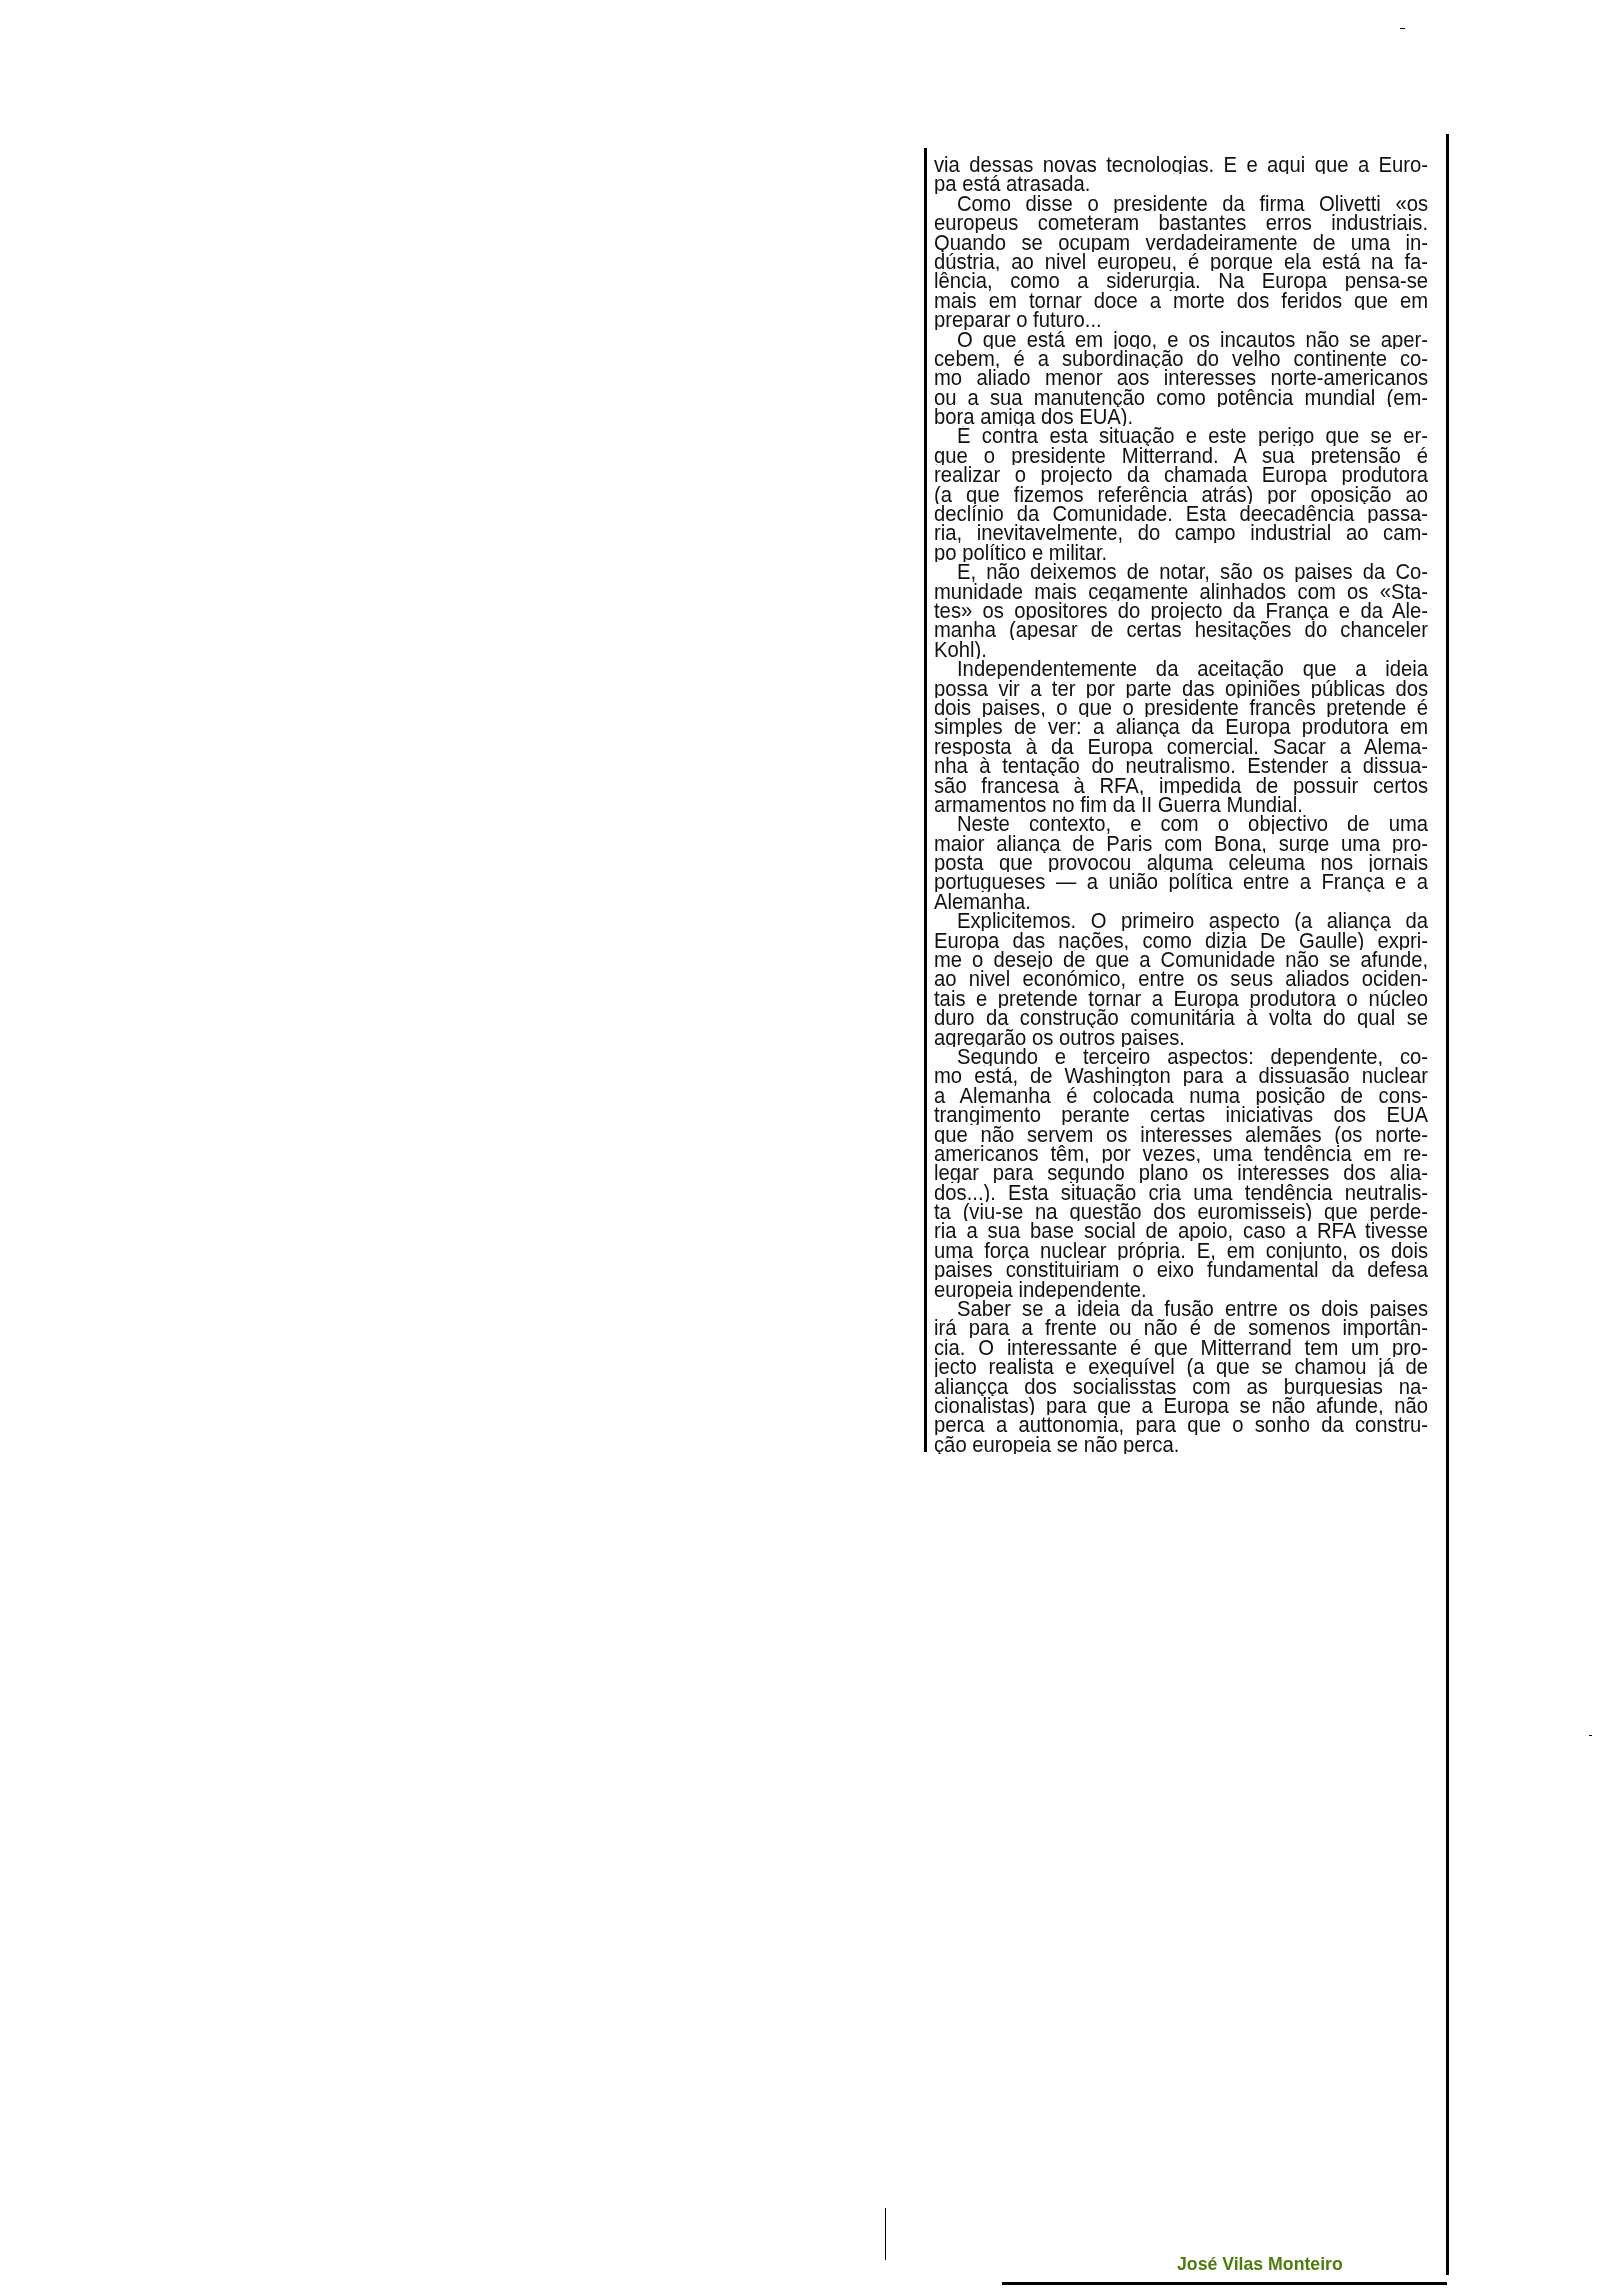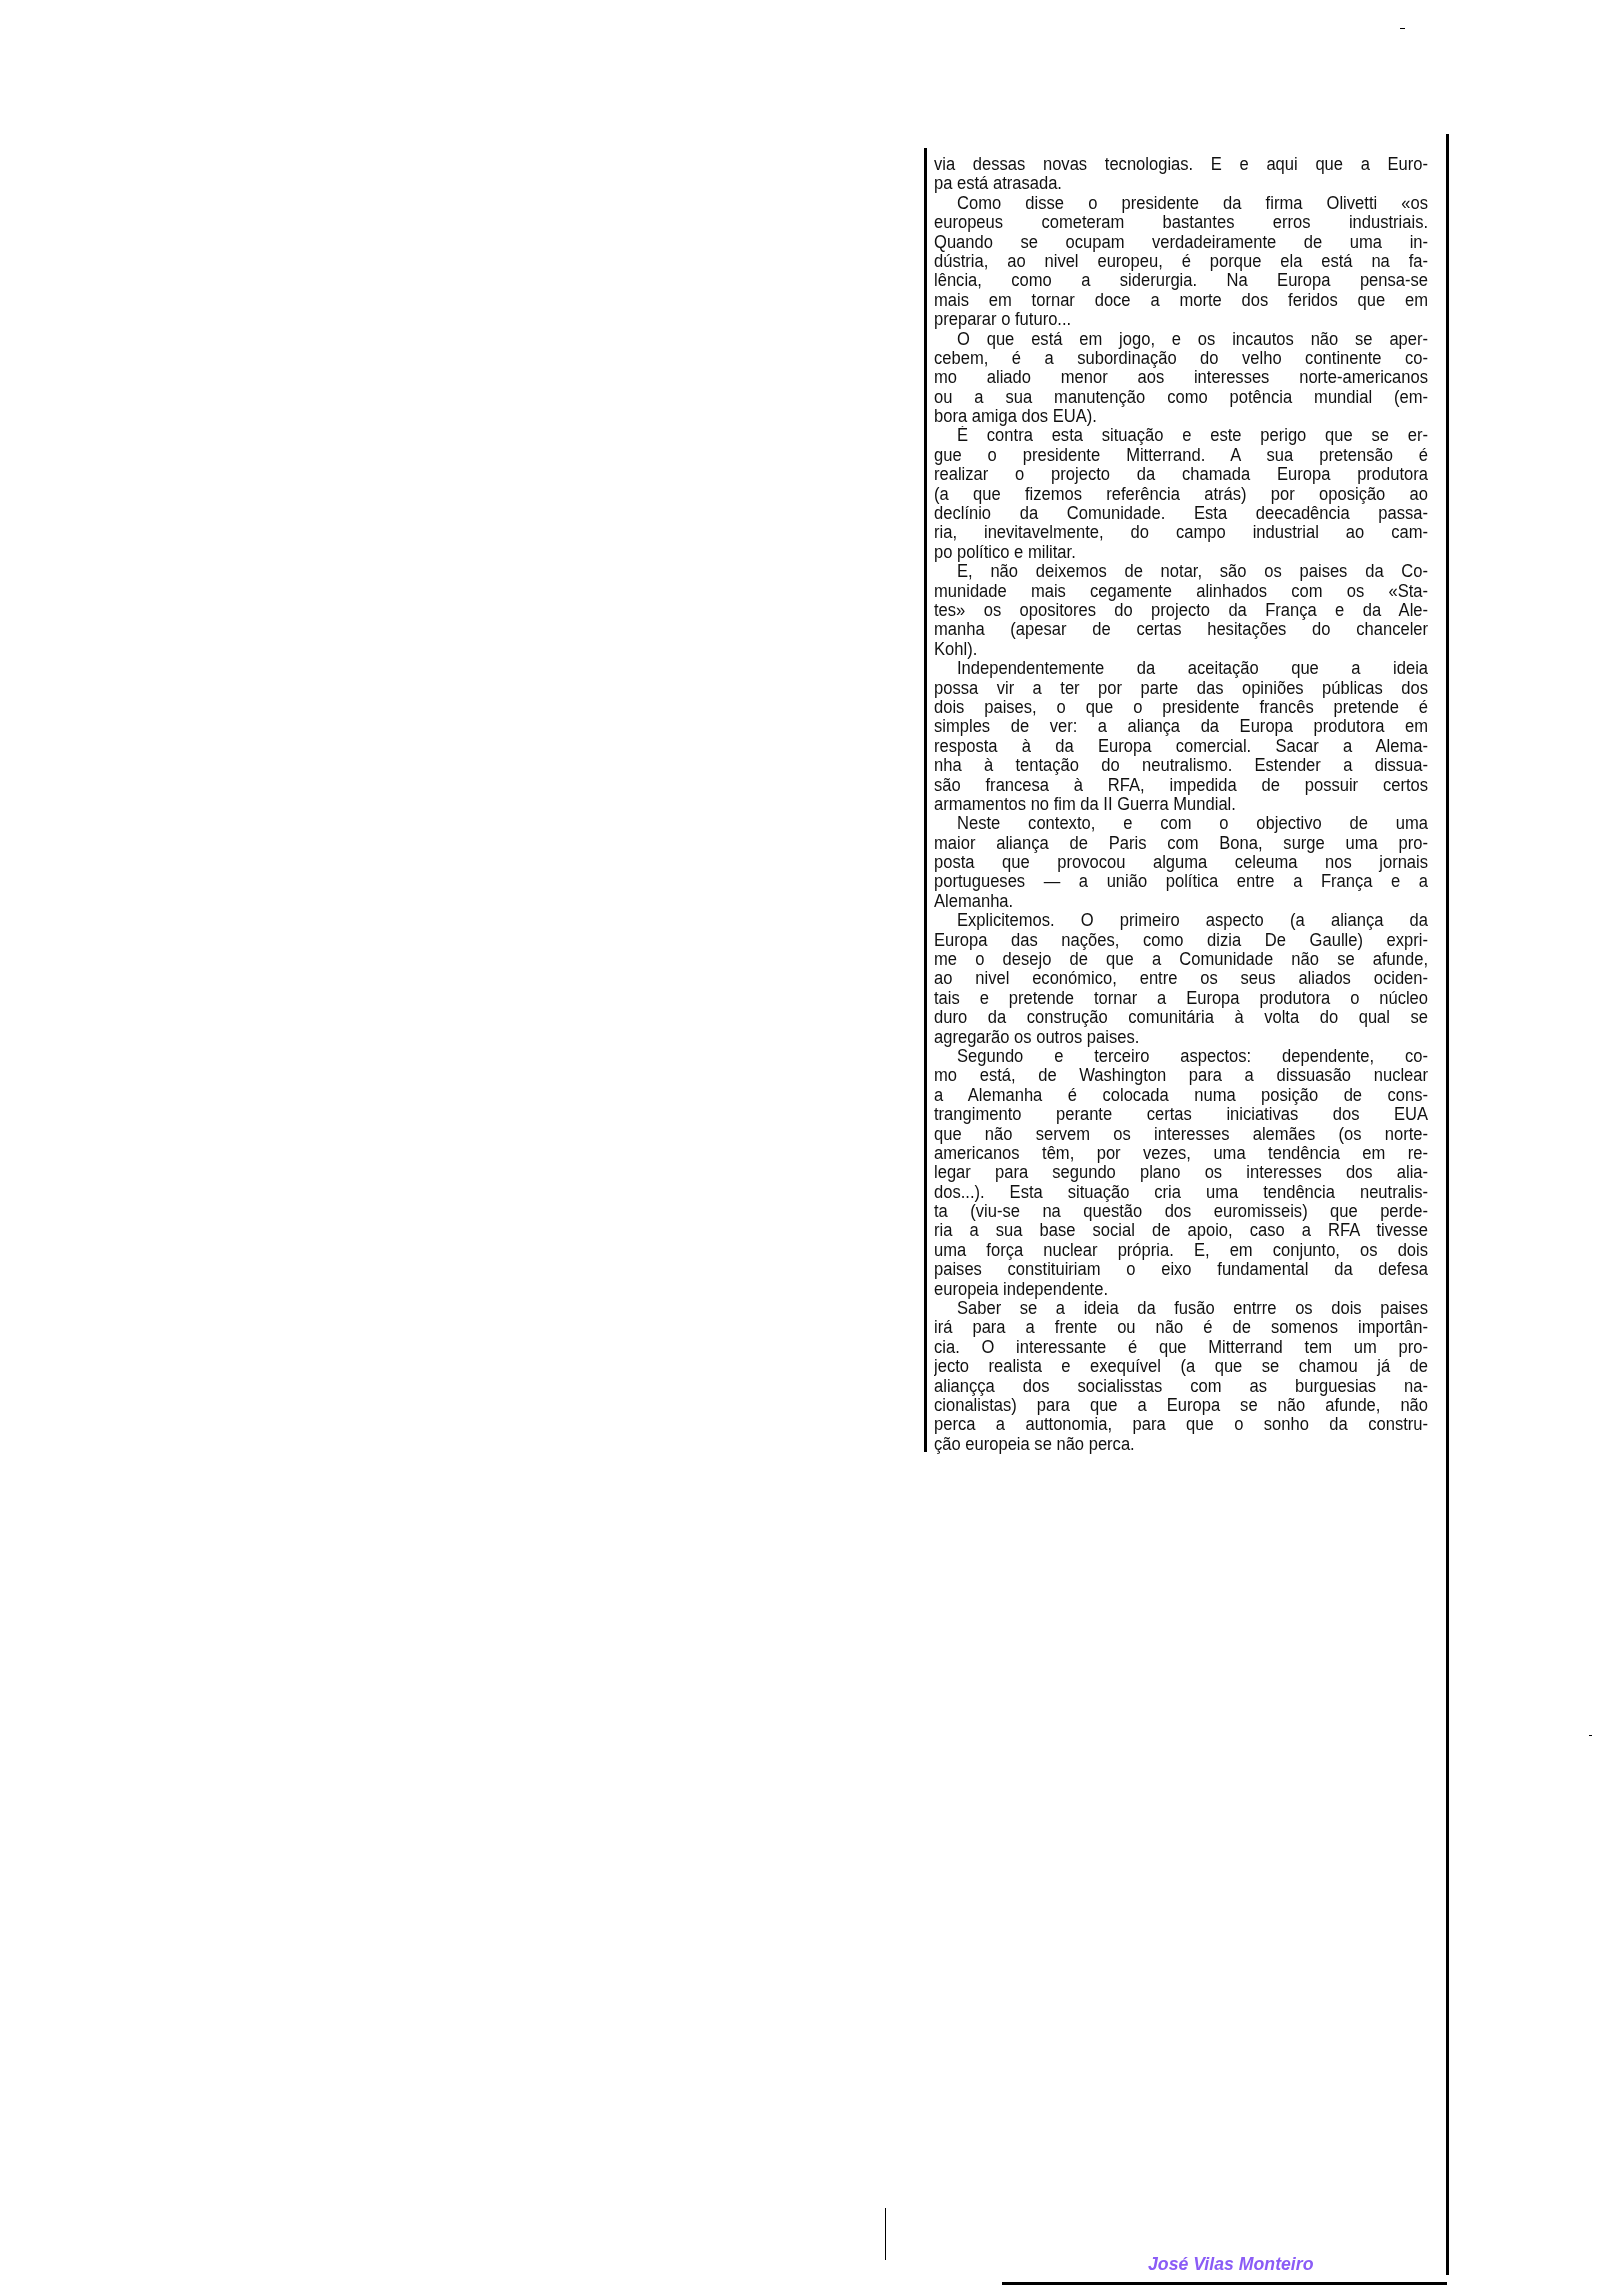--- a/index.html
+++ b/index.html
@@ -5,26 +5,26 @@
   html, body { margin: 0; padding: 0; background: #ffffff; }
   body { width: 1614px; height: 2295px; position: relative; overflow: hidden; }
   .page { position: absolute; left: 0; top: 0; width: 1614px; height: 2295px; background: #fff; }
   .mark-top { position: absolute; left: 1400px; top: 27.5px; width: 5.2px; height: 1.3px; background: #000; }
   .mark-right { position: absolute; left: 1589px; top: 1735px; width: 3.3px; height: 1.3px; background: #000; }
   .border-left { position: absolute; left: 924px; top: 148px; width: 2.6px; height: 1304px; background: #000; }
   .border-left-lower { position: absolute; left: 885px; top: 2208px; width: 1.3px; height: 52px; background: #000; }
   .border-right { position: absolute; left: 1446px; top: 134px; width: 3.3px; height: 2141px; background: #000; }
   .border-bottom { position: absolute; left: 1002px; top: 2282px; width: 445px; height: 2.6px; background: #000; }
   .column { position: absolute; left: 934px; top: 155px; width: 495px;
-            font-family: "Liberation Sans", sans-serif; font-size: 18px; color: #111; }
+            font-family: "Liberation Sans", sans-serif; font-size: 22px; color: #111; }
   .line { height: 19.4px; line-height: 19.4px; white-space: nowrap; text-align: justify; text-align-last: justify; overflow: hidden; transform: scaleX(0.92); transform-origin: left center; width: 537px; }
   .line.last { text-align-last: left; }
   .line.indent { padding-left: 25px; box-sizing: border-box; }
-  .signature { position: absolute; left: 1148px; top: 2254px; font-family: "Liberation Sans", sans-serif;
-               font-weight: bold; font-size: 17.7px; color: #8b5cf6; font-style: italic; }
+  .signature { position: absolute; left: 1177px; top: 2254px; font-family: "Liberation Sans", sans-serif;
+               font-weight: bold; font-size: 17.7px; color: #4d7c0f; }
 </style>
 </head>
 <body>
 
 <div class="page">
   <div class="mark-top"></div>
   <div class="mark-right"></div>
   <div class="border-left"></div>
   <div class="border-left-lower"></div>
   <div class="border-right"></div>

